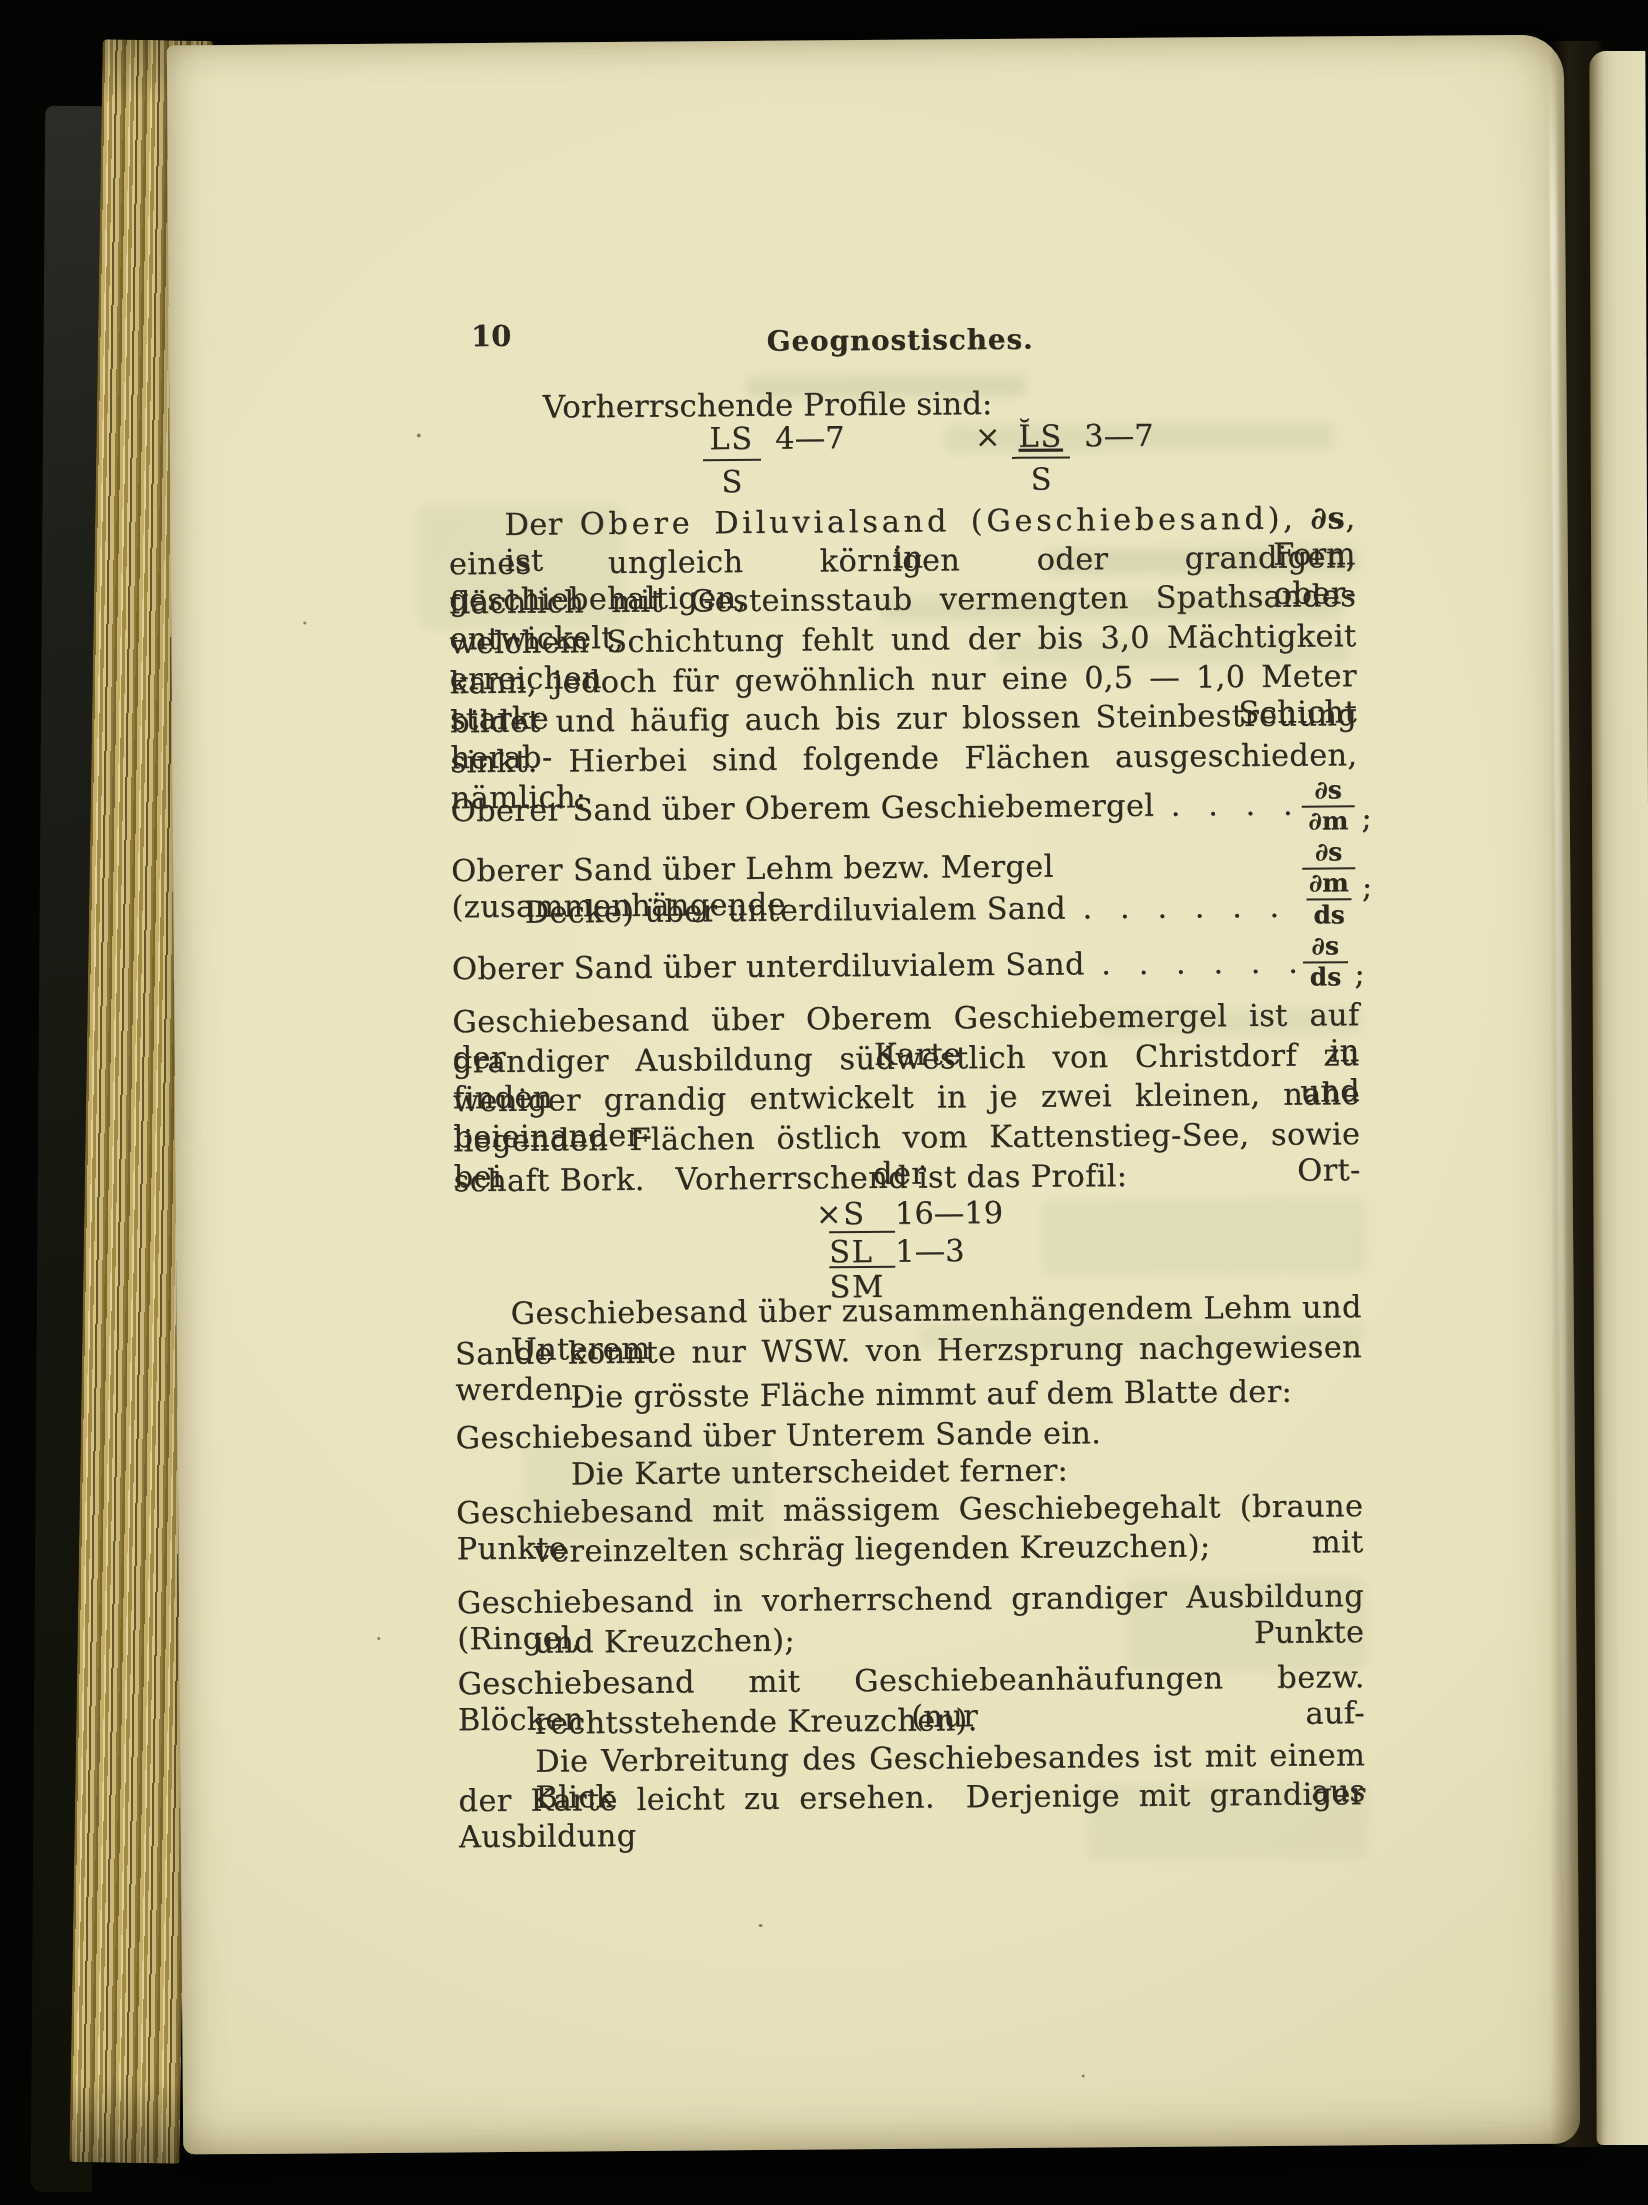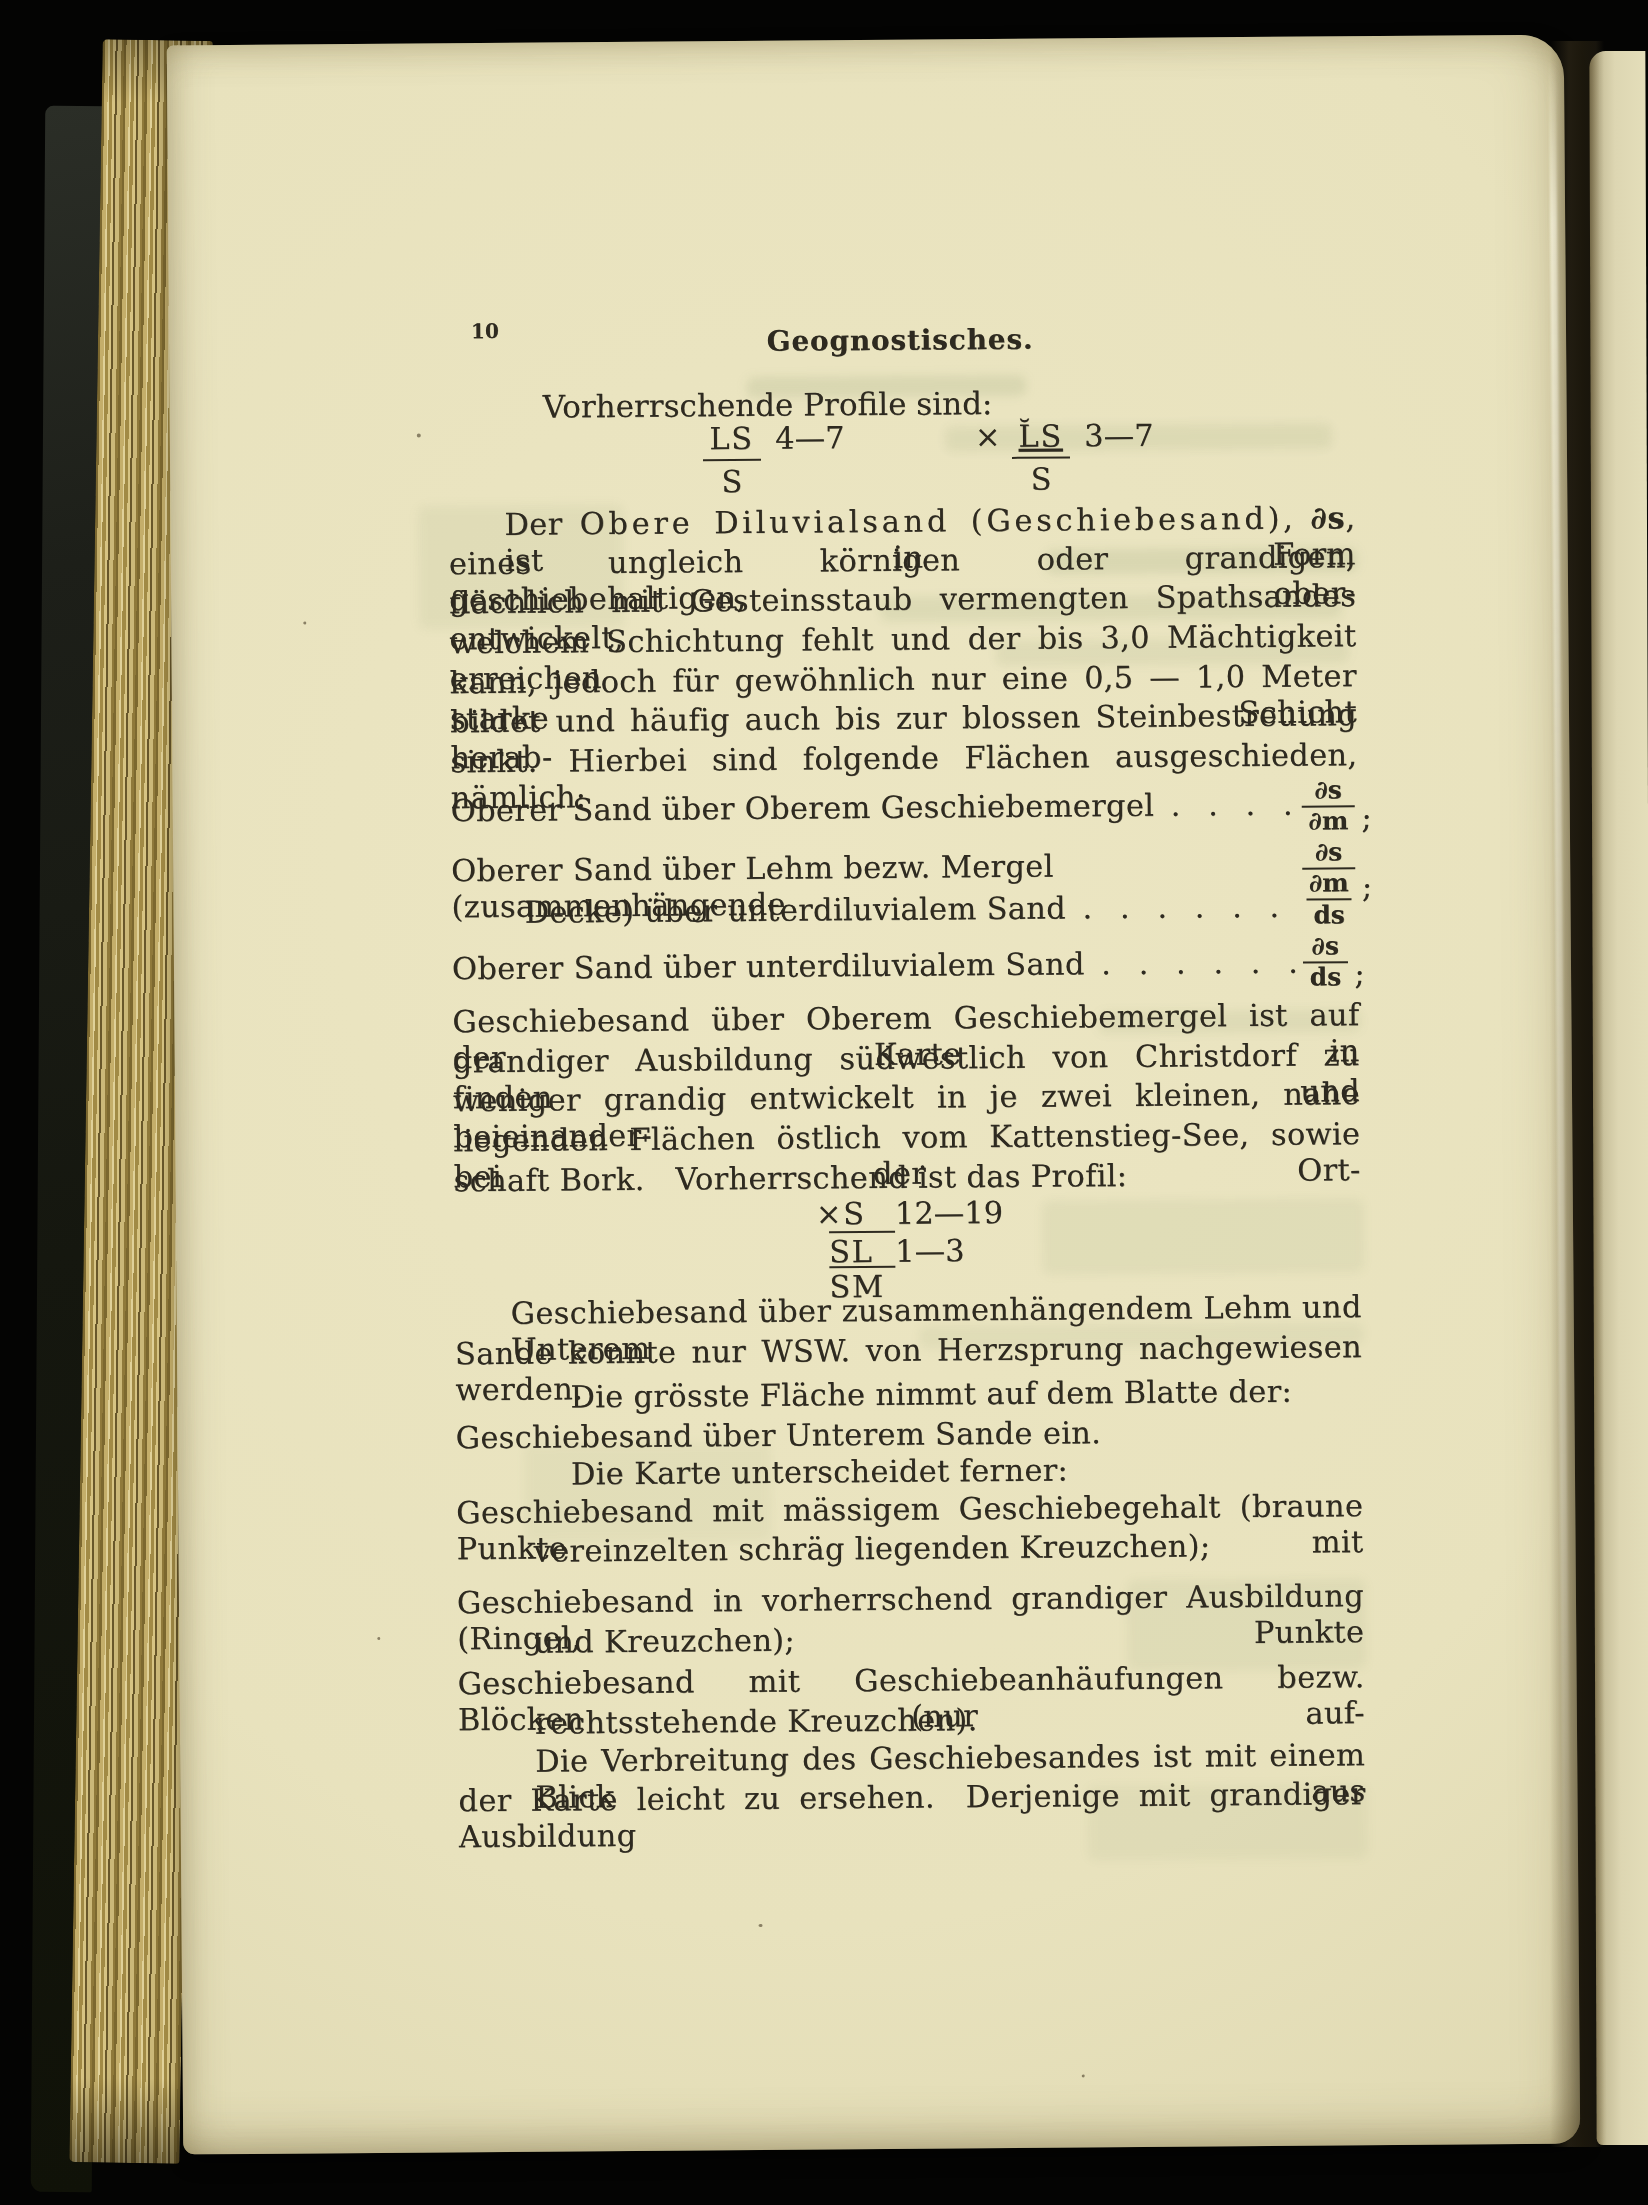--- a/index.html
+++ b/index.html
@@ -68,21 +68,21 @@
   
   .ink{color:#2e2a20;text-shadow:0.3px 0.3px 0.5px rgba(46,42,32,.5);}
   .bl{position:absolute;left:278px;width:907px;font-size:30.5px;line-height:36px;letter-spacing:0.3px;box-sizing:border-box;}
   .j{text-align:justify;text-align-last:justify;}
   .ind68{padding-left:56px;}
   .ind88{padding-left:73px;}
   .ind94{padding-left:77px;}
   .ind139{padding-left:115px;}
   .sperr{letter-spacing:3.7px;}
   .bsym{font-weight:bold;letter-spacing:0.8px;}
-  .pageno{position:absolute;left:302px;top:276px;font-size:20px;font-weight:bold;}
+  .pageno{position:absolute;left:302px;top:276px;font-size:29px;font-weight:bold;}
   .rhead{position:absolute;left:566px;top:284px;width:330px;text-align:center;font-size:28px;font-weight:bold;letter-spacing:0.8px;}
   .intro{position:absolute;left:373px;top:346px;font-size:31px;}
   
   .pfrac{position:absolute;display:grid;column-gap:11.5px;font-size:30.5px;line-height:33px;}
   .pfrac .pfx{grid-column:1;grid-row:1;}
   .pf-left{grid-template-columns:max-content max-content;}
   .pf-left .pft{grid-column:1;}
   .pf-left .pfr{grid-column:2;}
   .pf-left .pfd{grid-column:1;grid-row:2;}
   .pf-right{grid-template-columns:max-content max-content max-content;}
@@ -209,21 +209,21 @@
     <span class="punct">;</span>
   </div>
 
   <div class="bl j" style="top:961px;">Geschiebesand über Oberem Geschiebemergel ist auf der Karte in</div>
   <div class="bl j" style="top:1001px;">grandiger Ausbildung südwestlich von Christdorf zu finden und</div>
   <div class="bl j" style="top:1040px;">weniger grandig entwickelt in je zwei kleinen, nahe beieinander-</div>
   <div class="bl j" style="top:1080px;">liegenden Flächen östlich vom Kattenstieg-See, sowie bei der Ort-</div>
   <div class="bl" style="top:1120px;">schaft Bork. Vorherrschend ist das Profil:</div>
 
   <div class="pstack">
-    <div class="psr psr1"><span class="psl">×S</span><span>12—19</span></div>
+    <div class="psr psr1"><span class="psl">×S</span><span>16—19</span></div>
     <div class="psr"><span class="psl bar">SL</span><span>1—3</span></div>
     <div class="psr"><span class="psl bar">SM</span></div>
   </div>
 
   <div class="bl j ind68" style="top:1253px;">Geschiebesand über zusammenhängendem Lehm und Unterem</div>
   <div class="bl j" style="top:1293px;">Sande konnte nur WSW. von Herzsprung nachgewiesen werden.</div>
 
   <div class="bl ind139" style="top:1337px;">Die grösste Fläche nimmt auf dem Blatte der:</div>
   <div class="bl" style="top:1377px;">Geschiebesand über Unterem Sande ein.</div>
   <div class="bl ind139" style="top:1414px;">Die Karte unterscheidet ferner:</div>

